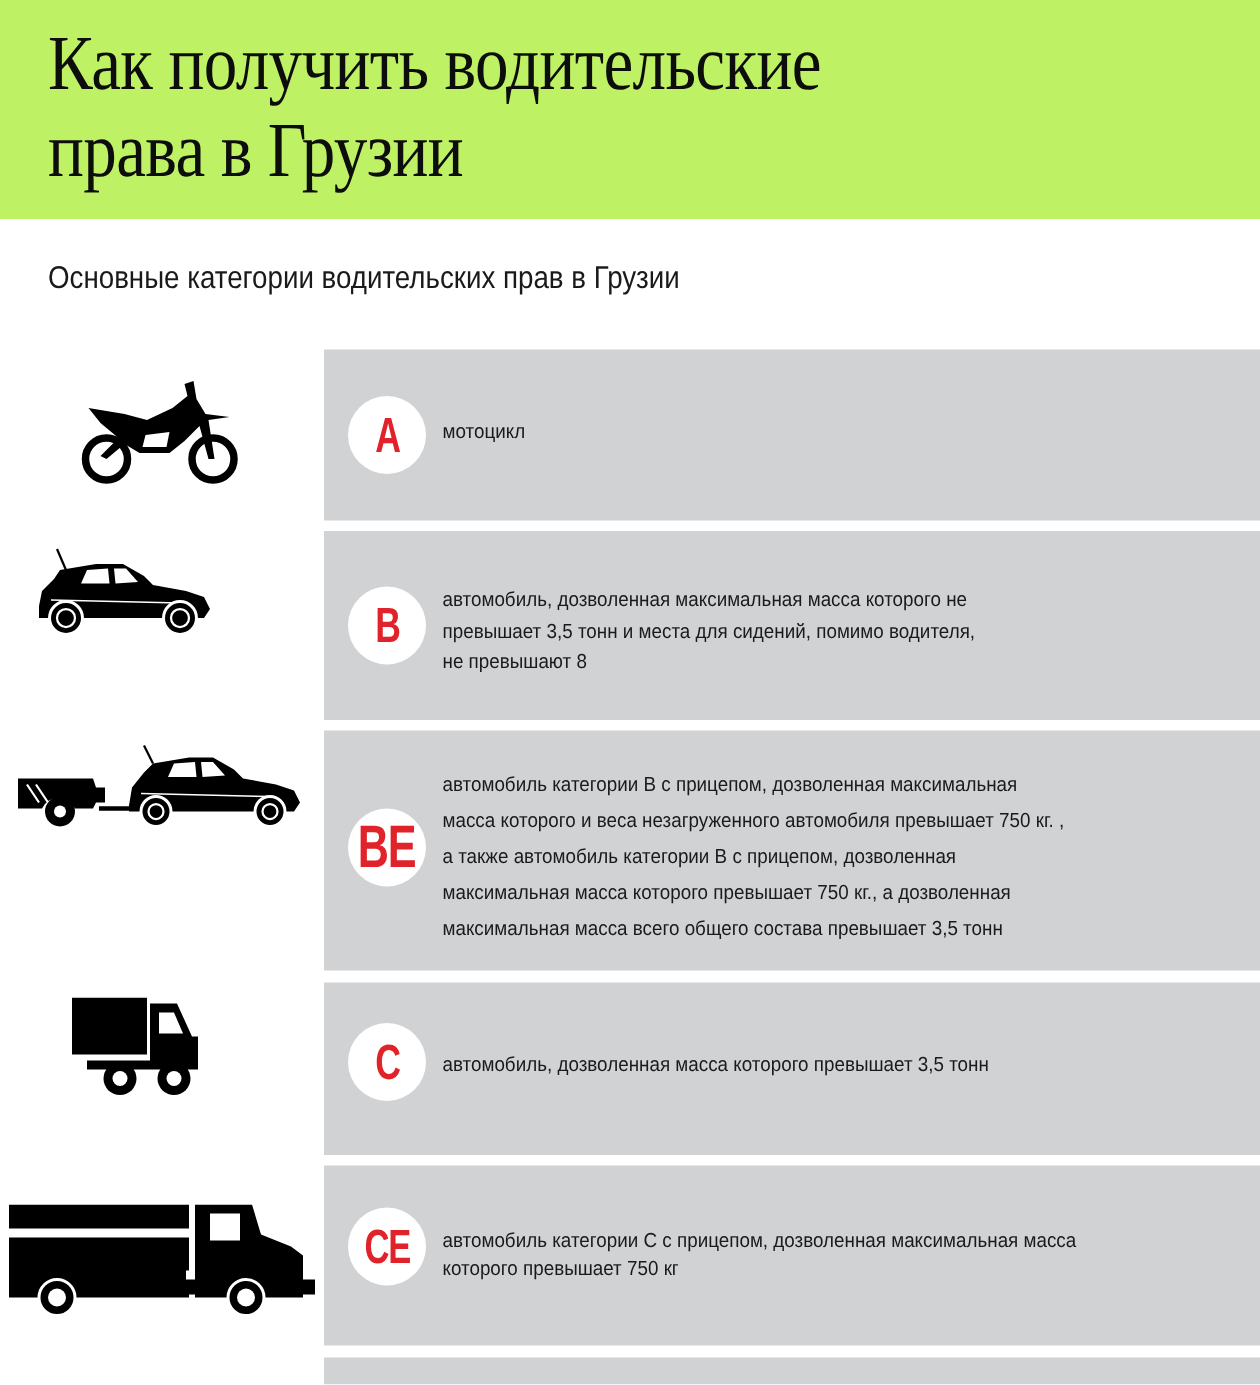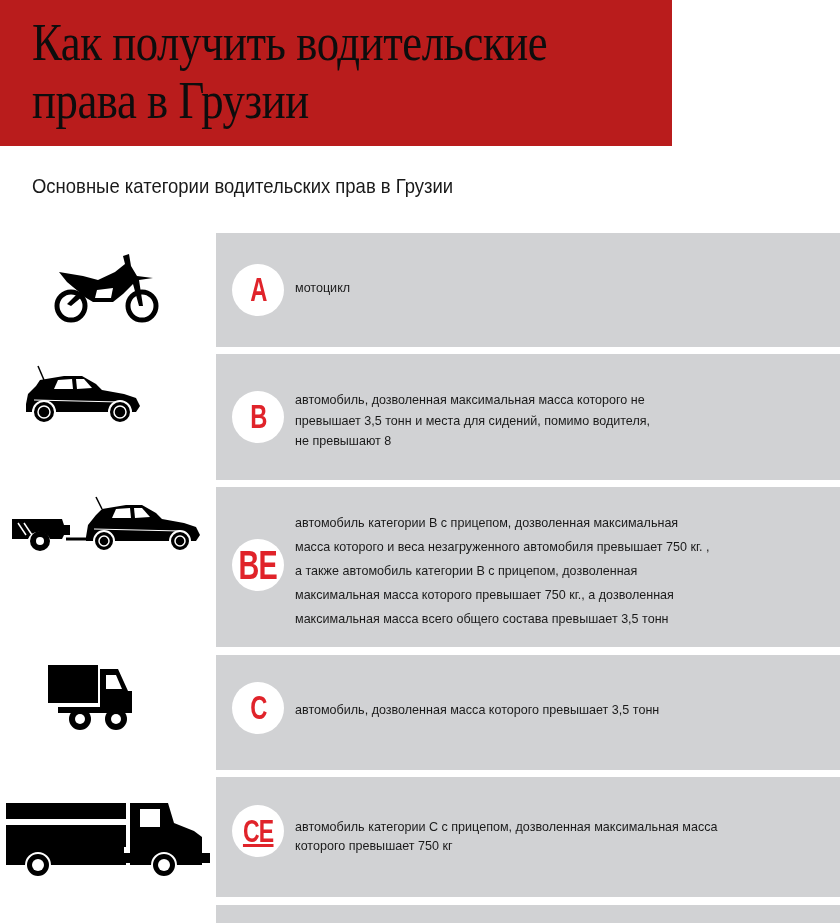--- a/index.html
+++ b/index.html
@@ -1,21 +1,21 @@
 <!DOCTYPE html>
 <html><head>
   <meta charset="utf-8">
   <style>
     * { box-sizing: border-box; margin: 0; padding: 0; }
     html, body { width: 840px; height: 923px; overflow: hidden; background: #ffffff; }
     body { position: relative; font-family: "Liberation Sans", sans-serif; color: #111; }
 
     .header {
-      position: absolute; left: 0; top: 0; width: 672px; height: 146px;
-      background: #b91c1c;
+      position: absolute; left: 0; top: 0; width: 840px; height: 146px;
+      background: #bef264;
     }
     .header-title {
       position: absolute; left: 32px; top: 14px; width: 800px;
       font-family: "Liberation Serif", serif;
       font-size: 52px; line-height: 58px; color: #0d0d0d;
       letter-spacing: -0.5px; transform: scaleX(0.86); transform-origin: left top;
       white-space: nowrap;
     }
     .subtitle {
       position: absolute; left: 32px; top: 174px;
@@ -167,21 +167,21 @@
       <path d="M124 0 L162 0 L168 20 L188 28 L196 34 L196 62 L124 62 Z" fill="#000"></path>
       <rect x="134" y="6" width="20" height="18" fill="#fff"></rect>
       <rect x="0" y="50" width="204" height="10" fill="#000"></rect>
       <circle cx="32" cy="62" r="12" fill="#000" stroke="#fff" stroke-width="2"></circle>
       <circle cx="32" cy="62" r="6" fill="#fff"></circle>
       <circle cx="158" cy="62" r="12" fill="#000" stroke="#fff" stroke-width="2"></circle>
       <circle cx="158" cy="62" r="6" fill="#fff"></circle>
     </svg>
   </div>
   <div class="panel">
-    <div class="badge" style="top:28px;font-size:32px;text-decoration:underline;">
+    <div class="badge" style="top:28px;font-size:32px;">
         <span>CE</span>
       </div>
     <div class="desc" style="top:40px;line-height:19px;">
       <div>автомобиль категории C с прицепом, дозволенная максимальная масса</div>
       <div>которого превышает 750 кг</div>
     </div>
   </div>
 </div>
 
 <div class="row" style="top:905px;height:18px;">

